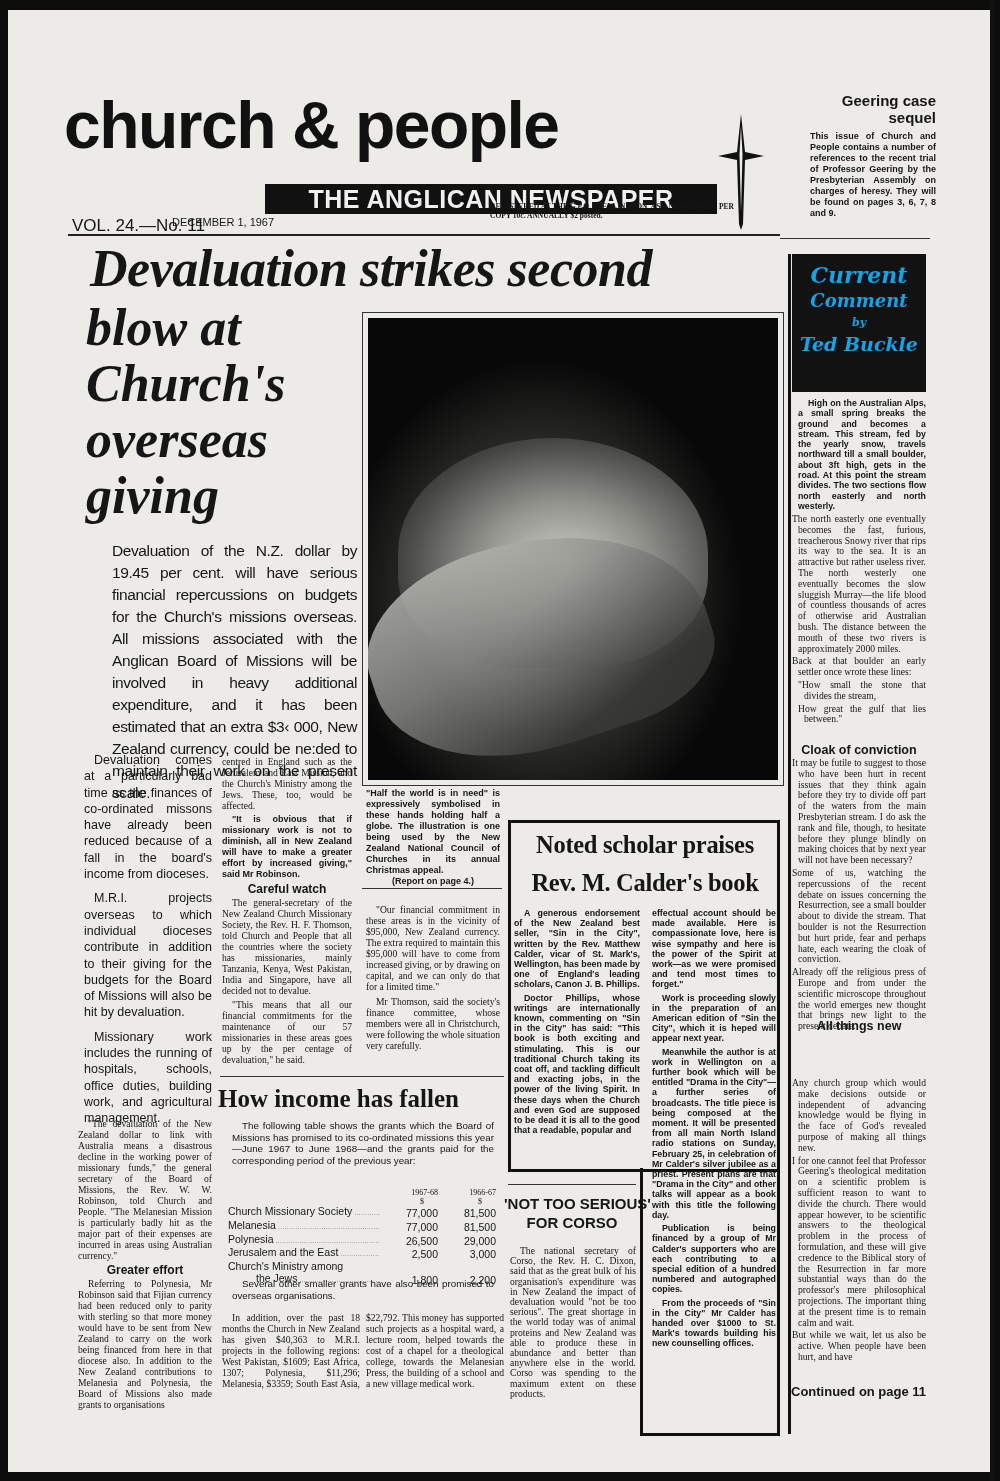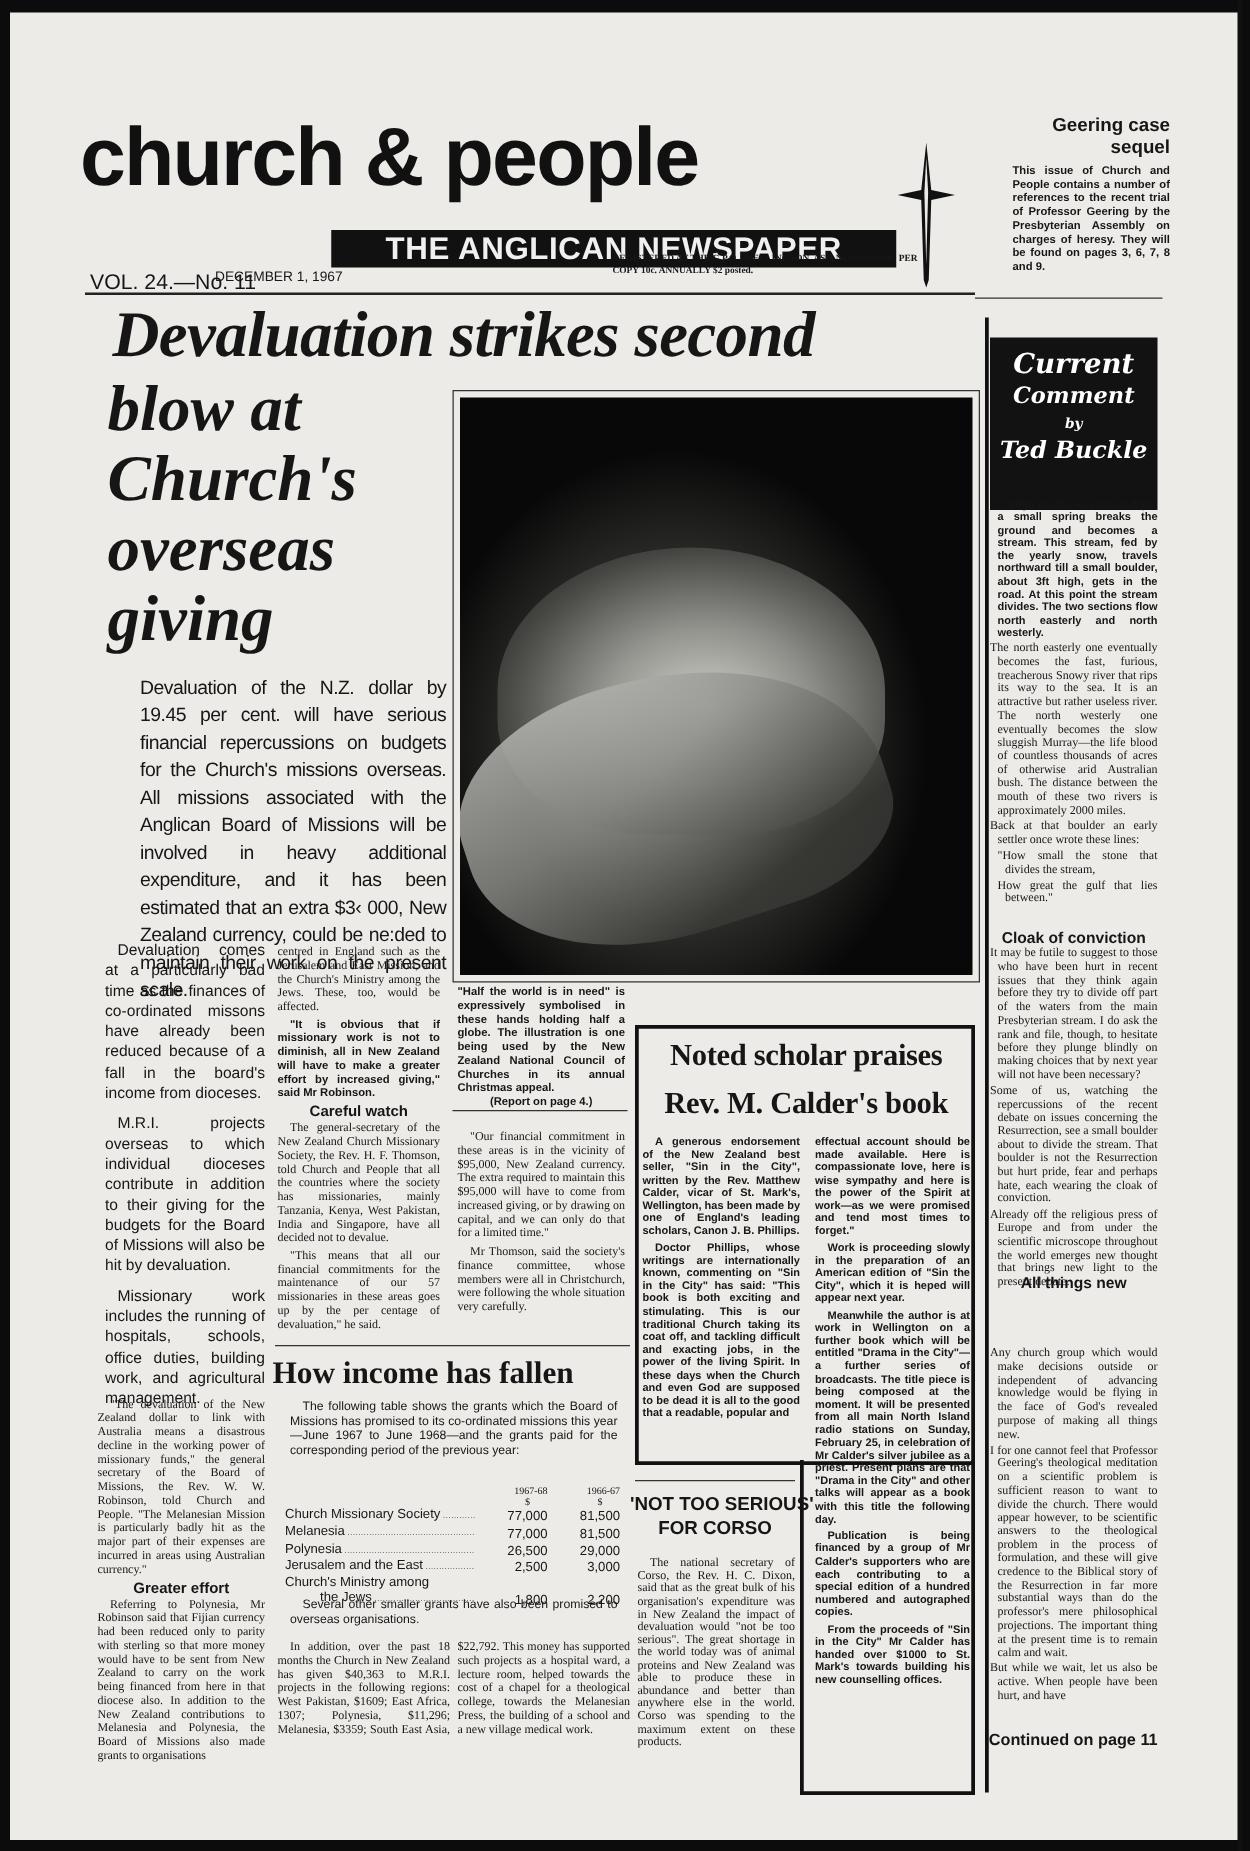--- a/index.html
+++ b/index.html
@@ -77,21 +77,21 @@
   .box-scholar-t { left: 514px; top: 826px; width: 262px; font-family: "Liberation Serif", serif; font-weight: 700; font-size: 24.5px; line-height: 38px; text-align: center; letter-spacing: -0.3px; white-space: nowrap; }
   .scholar-c1 { left: 514px; top: 908px; width: 126px; font-family: "Liberation Sans", sans-serif; font-weight: 700; font-size: 8.8px; line-height: 10.2px; text-align: justify; }
   .scholar-c2 { left: 652px; top: 908px; width: 124px; font-family: "Liberation Sans", sans-serif; font-weight: 700; font-size: 8.8px; line-height: 10.2px; text-align: justify; }
   .scholar-c1 p, .scholar-c2 p { margin-bottom: 3px; }
 
   .rule-corso { left: 508px; top: 1184px; width: 128px; height: 1px; background: #333; }
   .corso-t { left: 504px; top: 1194px; width: 136px; font-family: "Liberation Sans", sans-serif; font-weight: 700; font-size: 15px; line-height: 19px; text-align: center; white-space: nowrap; }
   .corso-body { left: 510px; top: 1246px; width: 126px; font-size: 9.6px; line-height: 10.2px; text-align: justify; }
 
   
-  .cc-box { left: 792px; top: 254px; width: 134px; height: 138px; background: #121212; color: #ffffff; text-align: center; font-family: "DejaVu Serif", serif; font-style: italic; font-weight: 700; margin-top: 16px; }
+  .cc-box { left: 792px; top: 254px; width: 134px; height: 138px; background: #121212; color: #0ea5e9; text-align: center; font-family: "DejaVu Serif", serif; font-style: italic; font-weight: 700; }
   .cc-box .l1 { font-size: 22px; line-height: 26px; padding-top: 8px; display: block; }
   .cc-box .l2 { font-size: 18px; line-height: 26px; display: block; }
   .cc-box .l3 { font-size: 11px; line-height: 18px; display: block; }
   .cc-box .l4 { font-size: 19px; line-height: 24px; display: block; }
   .cc-vrule { left: 788px; top: 254px; width: 3px; height: 1180px; background: #111; }
   .cc-intro { left: 798px; top: 398px; width: 128px; font-family: "Liberation Sans", sans-serif; font-weight: 700; font-size: 8.8px; line-height: 10.3px; text-align: justify; }
   .cc-body { left: 792px; top: 514px; width: 134px; font-size: 9.6px; line-height: 10.8px; text-align: justify; }
   .cc-body p, .cc-body2 p, .cc-body3 p { text-indent: -6px; padding-left: 6px; margin-bottom: 2px; }
   .cc-body .verse { padding-left: 12px; text-indent: -6px; }
   .cc-sub { font-family: "Liberation Sans", sans-serif; font-weight: 700; font-size: 12.5px; line-height: 16px; text-align: center; }

